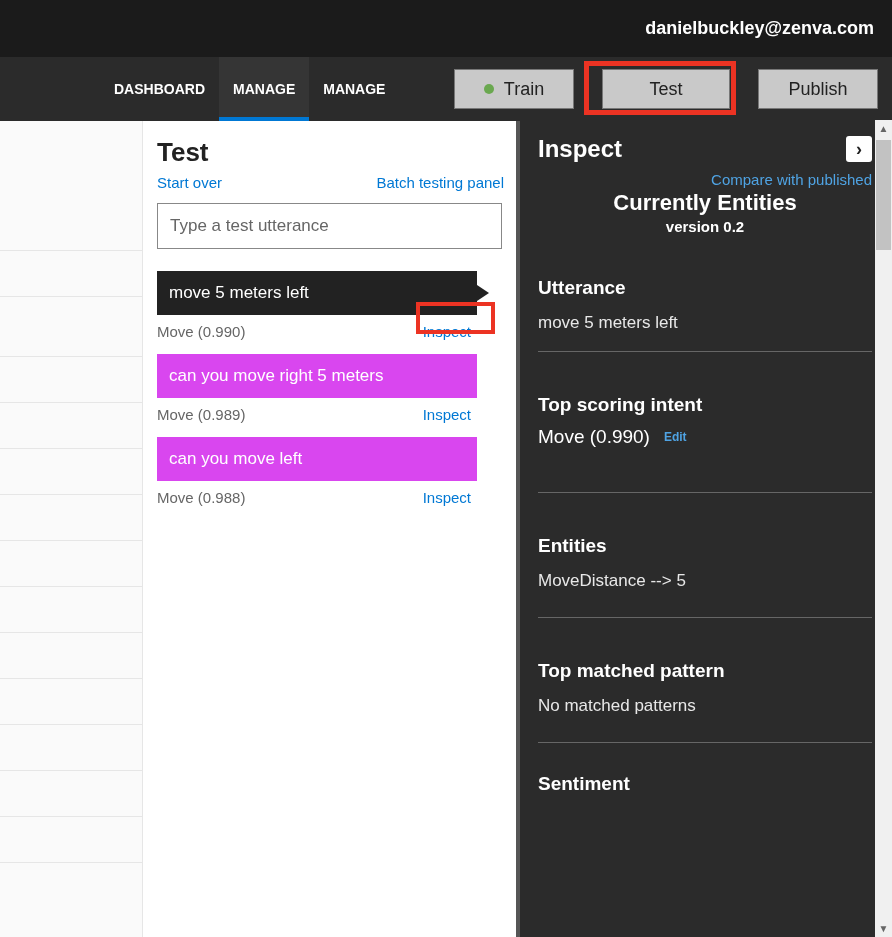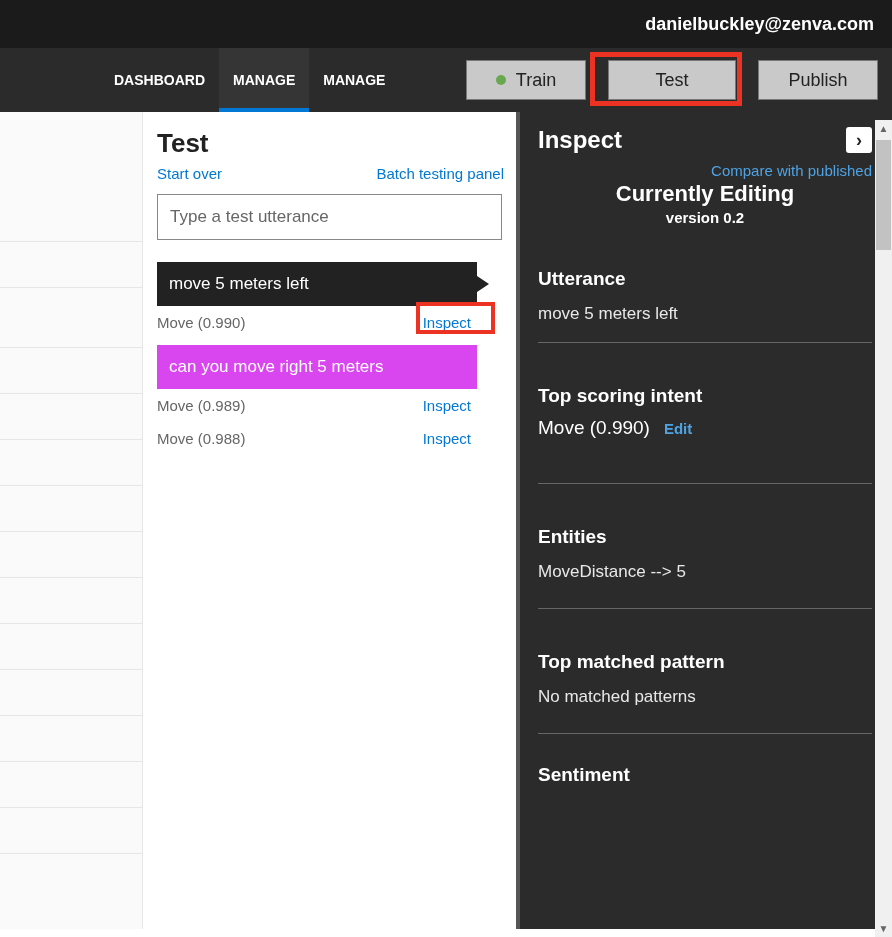--- a/index.html
+++ b/index.html
@@ -5,21 +5,21 @@
   * { box-sizing: border-box; margin: 0; padding: 0; }
   body {
     font-family: "Segoe UI", Arial, sans-serif;
     width: 892px;
     height: 937px;
     overflow: hidden;
     background: #fff;
   }
   .topbar {
     background: #1b1b1b;
-    height: 48px;
+    height: 57px;
     display: flex;
     justify-content: flex-end;
     align-items: center;
     padding-right: 18px;
   }
   .user-email {
     color: #fff;
     font-weight: 700;
     font-size: 18px;
   }
@@ -47,21 +47,21 @@
     content: "";
     position: absolute;
     left: 0; right: 0; bottom: 0;
     height: 4px;
     background: #0078d4;
   }
   .nav-actions {
     margin-left: auto;
     display: flex;
     align-items: center;
-    gap: 18px;
+    gap: 24px;
     padding-right: 14px;
   }
   .action-btn {
     background: #c9c9c9;
     border: 1px solid #777;
     height: 40px;
     display: flex;
     align-items: center;
     justify-content: center;
     font-size: 18px;
@@ -238,21 +238,21 @@
     margin-top: 18px;
   }
   .intent-row {
     display: flex;
     align-items: center;
     gap: 14px;
     margin-top: 10px;
   }
   .edit-link {
     color: #4fa3e3;
-    font-size: 15px;
+    font-size: 12px;
     font-weight: 600;
     cursor: pointer;
   }
   .scrollbar-fake {
     position: absolute;
     right: 0; top: 0;
     width: 17px;
     height: 100%;
     background: #f0f0f0;
   }
@@ -339,38 +339,39 @@
 
       <div class="utt-row">
         <div class="utt-bubble blue">can you move right 5 meters</div>
         <div class="utt-score-row">
           <span>Move (0.989)</span>
           <span class="inspect-link">Inspect</span>
         </div>
       </div>
 
       <div class="utt-row">
+        <div class="utt-bubble blue">can you move left</div>
         <div class="utt-score-row">
           <span>Move (0.988)</span>
           <span class="inspect-link">Inspect</span>
         </div>
       </div>
 
     </div>
   </div>
 
   <div class="divider-vert"></div>
 
   <div class="inspect-panel">
     <div class="inspect-header">
       <span class="inspect-title">Inspect</span>
       <span class="chevron-box">›</span>
     </div>
     <div class="compare-link">Compare with published</div>
-    <div class="currently-editing">Currently Editing</div>
+    <div class="currently-editing">Currently Entities</div>
     <div class="version-text">version 0.2</div>
 
     <div class="section-h">Utterance</div>
     <div class="section-body">move 5 meters left</div>
     <hr class="hr">
 
     <div class="section-h">Top scoring intent</div>
     <div class="intent-row">
       <span style="font-size:19px">Move (0.990)</span>
       <span class="edit-link">Edit</span>

